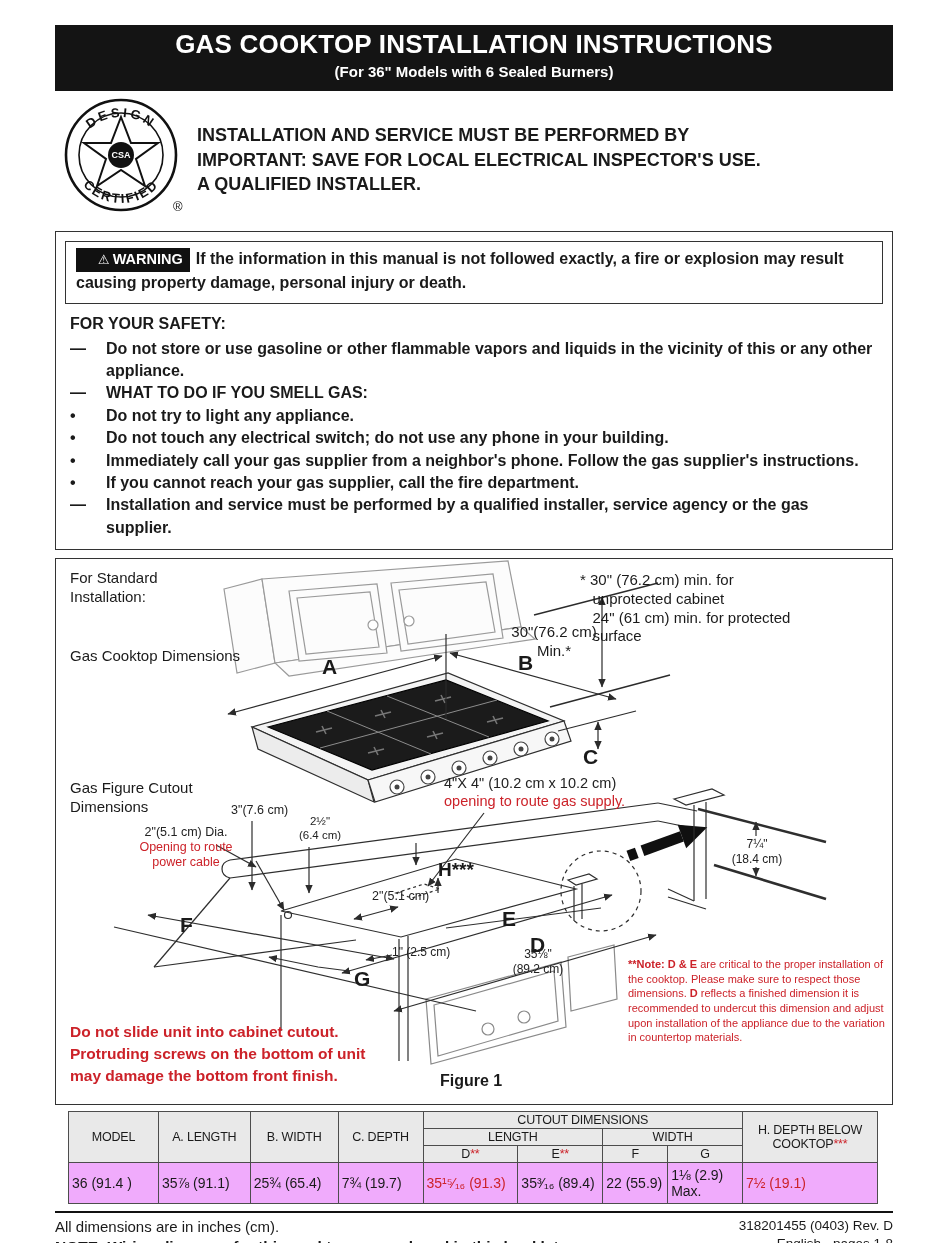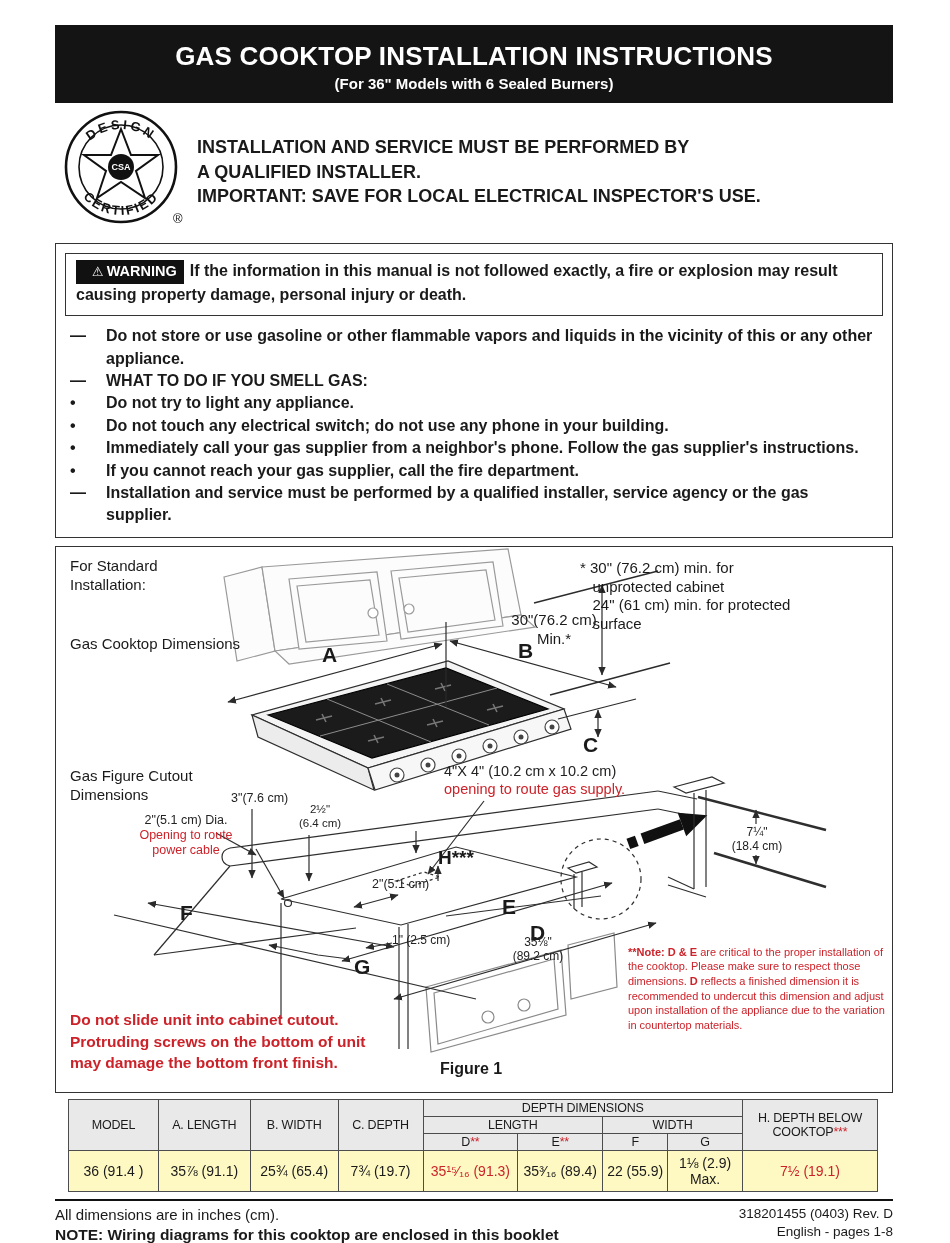--- a/index.html
+++ b/index.html
@@ -4,33 +4,33 @@
 <style>
   :root { --red:#cc2229; --ink:#1a1a1a; }
   * { box-sizing:border-box; margin:0; padding:0; }
   body {
     width:950px; height:1243px; background:#fff; color:var(--ink);
     font-family:"Liberation Sans","DejaVu Sans",sans-serif; position:relative; overflow:hidden;
   }
   .content { position:absolute; left:55px; top:0; width:838px; }
 
   
-  .banner { margin-top:25px; background:#141414; color:#fff; text-align:center; padding:16px 0 11px; }
+  .banner { margin-top:25px; background:#141414; color:#fff; text-align:center; padding:4px 0 11px; }
   .banner .t { font-size:26px; font-weight:bold; letter-spacing:.2px; }
   .banner .s { font-size:15px; font-weight:bold; margin-top:3px; }
 
   
   .certrow { display:flex; align-items:center; margin-top:4px; }
   .logo { flex:none; width:138px; }
   .intro { width:566px; margin-left:4px; text-align:left; font-weight:bold; font-size:18px; line-height:1.38; }
 
   
   .safebox { border:1.5px solid #333; margin-top:6px; }
   .warnbox { border:1.5px solid #333; margin:9px; padding:6px 10px 9px; font-weight:bold; font-size:16px; line-height:1.42; }
-  .badge { background:#111; color:#fff; display:inline-block; padding:1px 7px 2px 16px; font-size:14.5px; margin-right:6px; }
+  .badge { background:#111; color:#fff; display:inline-block; padding:1px 7px 2px 22px; font-size:14.5px; margin-right:6px; }
   .badge .tri { font-size:13px; margin-right:3px; }
   .safety { padding:0 14px 10px; font-weight:bold; font-size:16px; line-height:1.4; }
   .safety h3 { font-size:16px; margin:2px 0 2px; }
   .sitem { display:flex; }
   .sitem .mk { width:36px; flex:none; }
   .sitem .tx { flex:1; }
 
   
   .figbox { border:1.5px solid #333; margin-top:8px; position:relative; height:547px; overflow:hidden; }
   .figbox svg { position:absolute; left:0; top:0; }
@@ -41,21 +41,21 @@
   .ctr { text-align:center; }
   .red { color:var(--red); }
   .bold { font-weight:bold; }
   .fig-warn { position:absolute; left:14px; top:462px; font-weight:bold; font-size:15.5px; line-height:1.4; color:var(--red); white-space:pre; }
   .fig-note { position:absolute; left:572px; top:398px; width:264px; font-size:11px; line-height:1.33; color:var(--red); }
   .fig-caption { position:absolute; left:384px; top:513px; font-weight:bold; font-size:16px; }
 
   
   table.spec { border-collapse:collapse; margin:6px 13px 0; width:810px; border:1.5px solid #222; }
   table.spec th { background:#e9e9e9; font-weight:normal; font-size:12.5px; border:1px solid #4d4d4d; padding:1px 3px; text-align:center; letter-spacing:-0.2px; }
-  table.spec td { background:#fef9c3; font-size:14px; border:1px solid #4d4d4d; padding:4px 3px; text-align:center; }
+  table.spec td { background:#f0abfc; font-size:14px; border:1px solid #4d4d4d; padding:4px 3px; text-align:left; }
 
   
   .rule { border-top:2.5px solid #111; margin-top:7px; }
   .footer { display:flex; justify-content:space-between; margin-top:4px; }
   .foot-left { font-size:15px; line-height:1.35; }
   .foot-left .b { font-weight:bold; font-size:15.5px; }
   .foot-right { text-align:right; font-size:13.5px; line-height:1.35; }
 </style>
 </head>
 <body>
@@ -83,30 +83,31 @@
           <textPath href="#arcTop" startOffset="50%" text-anchor="middle">DESIGN</textPath>
         </text>
         <text font-size="13" font-weight="bold" fill="#111" letter-spacing="2">
           <textPath href="#arcBot" startOffset="50%" text-anchor="middle">CERTIFIED</textPath>
         </text>
         <text font-size="13" fill="#111" x="118" y="116">®</text>
       </svg>
     </div>
     <div class="intro">
       <div>INSTALLATION AND SERVICE MUST BE PERFORMED BY</div>
+      <div>IMPORTANT: SAVE FOR LOCAL ELECTRICAL INSPECTOR'S USE.</div>
       <div>A QUALIFIED INSTALLER.</div>
-      <div>IMPORTANT: SAVE FOR LOCAL ELECTRICAL INSPECTOR'S USE.</div>
     </div>
   </div>
 
   <div class="safebox">
     <div class="warnbox">
       <span class="badge"><span class="tri">⚠</span><span>WARNING</span></span><span>If the information in this manual is not followed exactly, a fire or explosion may result causing property damage, personal injury or death.</span>
     </div>
     <div class="safety">
+      <h3>FOR YOUR SAFETY:</h3>
       <div class="sitem">
           <span class="mk">—</span>
           <span class="tx">Do not store or use gasoline or other flammable vapors and liquids in the vicinity of this or any other appliance.</span>
         </div>
       <div class="sitem">
           <span class="mk">—</span>
           <span class="tx">WHAT TO DO IF YOU SMELL GAS:</span>
         </div>
       <div class="sitem">
           <span class="mk">•</span>
@@ -326,21 +327,21 @@
         <col style="width:65px">
         <col style="width:75px">
         <col style="width:135px">
     </colgroup>
     <tbody>
         <tr>
       <th rowspan="3">MODEL</th>
       <th rowspan="3">A. LENGTH</th>
       <th rowspan="3">B. WIDTH</th>
       <th rowspan="3">C. DEPTH</th>
-      <th colspan="4">DEPTH DIMENSIONS</th>
+      <th colspan="4">CUTOUT DIMENSIONS</th>
       <th rowspan="3"><span class="pre">H. DEPTH BELOW
 COOKTOP</span><span class="red">***</span></th>
     </tr>
     <tr>
       <th colspan="2">LENGTH</th>
       <th colspan="2">WIDTH</th>
     </tr>
     <tr>
       <th><span>D</span><span class="red">**</span></th>
       <th><span>E</span><span class="red">**</span></th>

